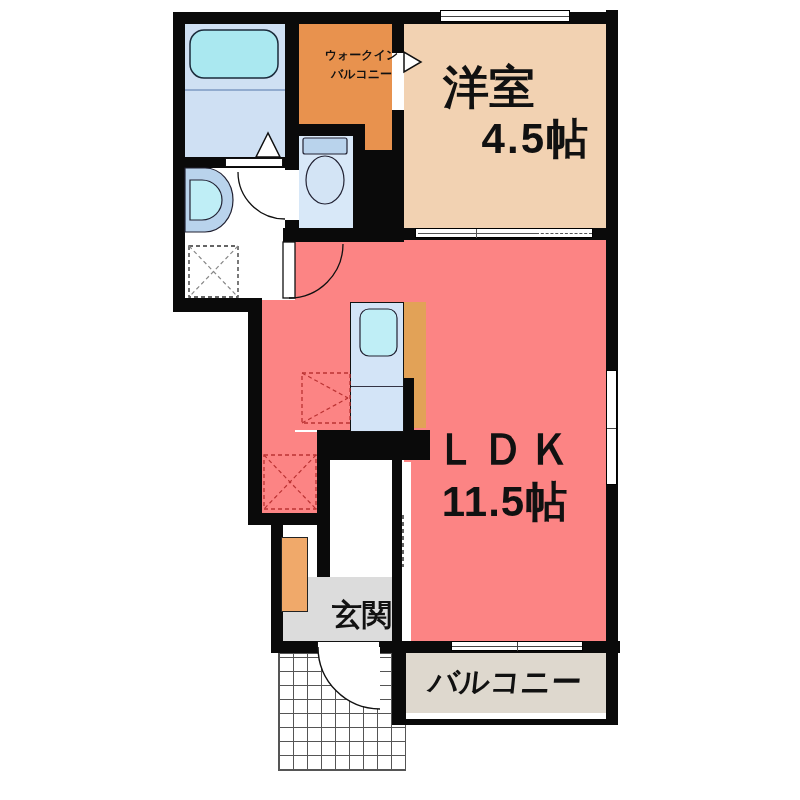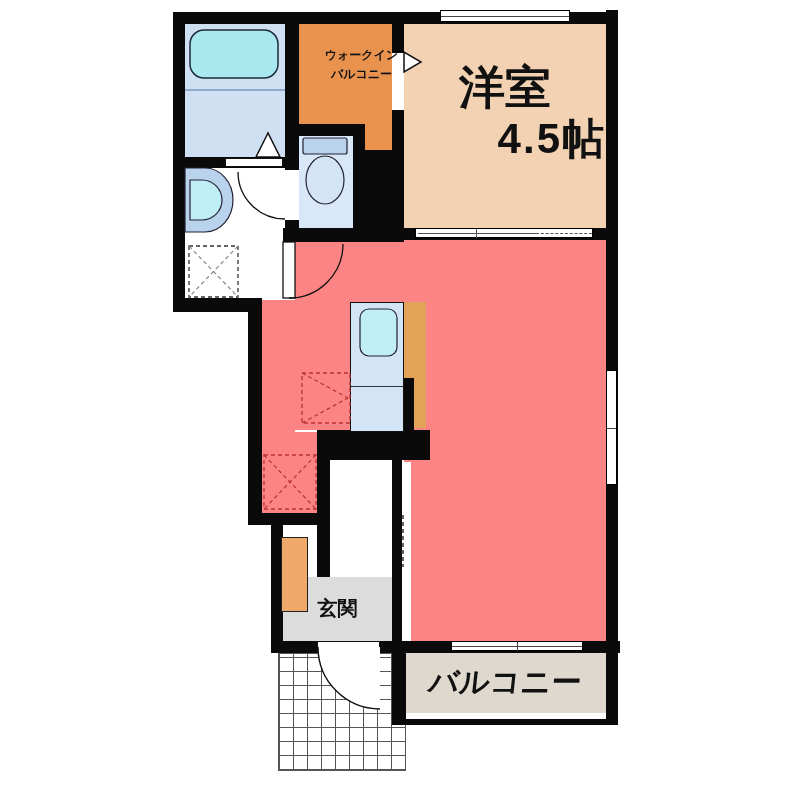--- a/index.html
+++ b/index.html
@@ -132,23 +132,27 @@
     </g>
 
     <line x1="403" y1="515" x2="403" y2="567" stroke="#111" stroke-width="1.3" stroke-dasharray="4,3"></line>
   </svg>
 
   <div class="lbl" style="left:297px;top:46px;width:95px;font-size:12px;line-height:1.55;margin-left:17px;">
     <span>ウォークイン</span><br>
     <span>バルコニー</span>
   </div>
 
-  <div class="lbl" style="left:404px;top:62px;width:202px;">
+  <div class="lbl" style="left:388px;top:62px;width:202px;">
     <div style="font-size:46px;line-height:1.1;">洋室</div>
     <div style="font-size:42px;line-height:1.25;letter-spacing:2px;text-align:right;">4.5帖</div>
   </div>
 
+  <div class="lbl" style="left:404px;top:424px;width:202px;">
+    <div style="font-size:44px;line-height:1.15;letter-spacing:3px;">ＬＤＫ</div>
+    <div style="font-size:42px;line-height:1.3;letter-spacing:1px;">11.5帖</div>
+  </div>
 
-  <div class="lbl" style="left:283px;top:595px;width:109px;font-size:20px;">玄関</div>
+  <div class="lbl" style="left:283px;top:595px;width:109px;font-size:30px;text-align:right;">玄関</div>
 
   <div class="lbl" style="left:404px;top:662px;width:202px;font-size:30px;transform:skewX(-6deg);">バルコニー</div>
 
 </div>
 
 </body></html>

